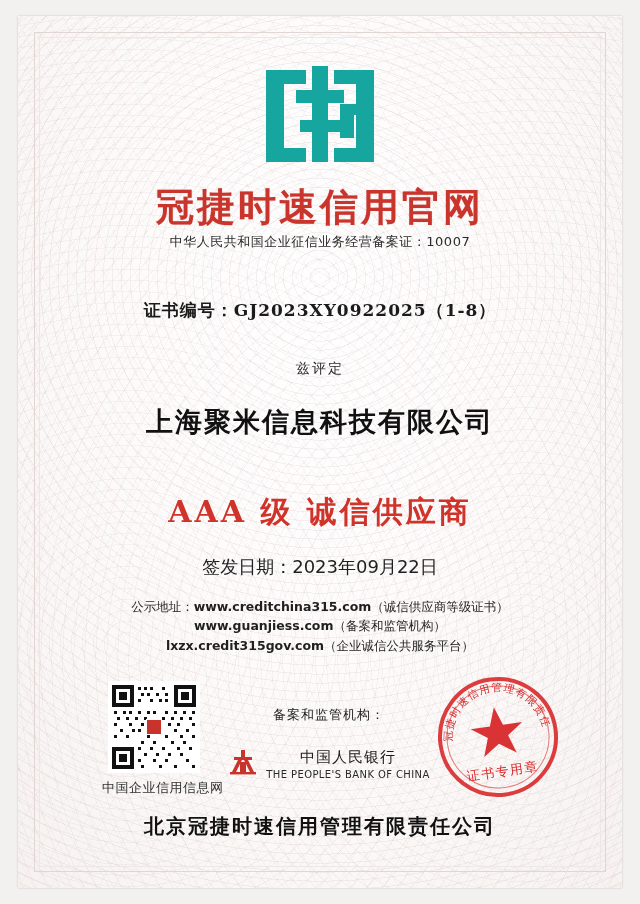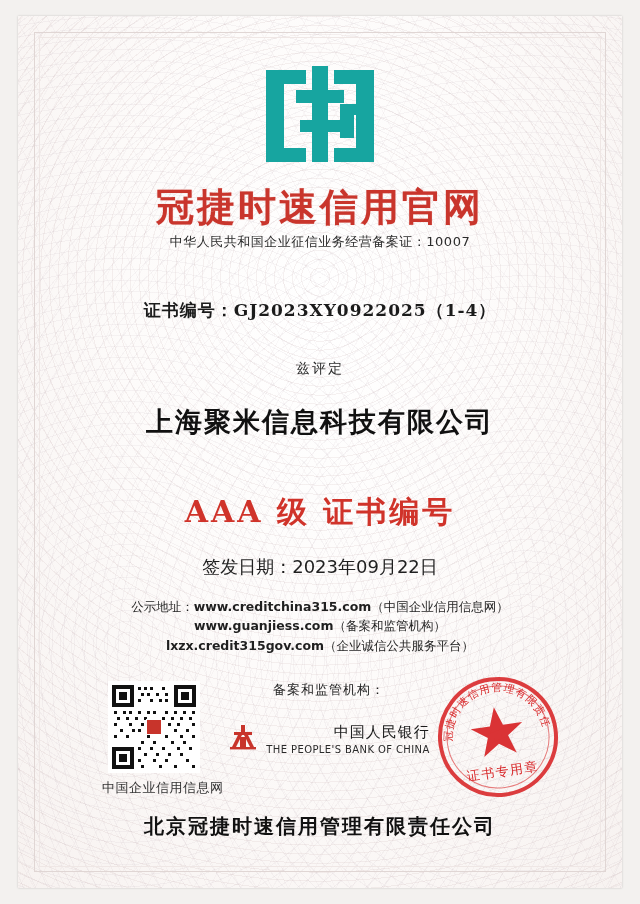--- a/index.html
+++ b/index.html
@@ -167,37 +167,37 @@
     font-size: 13px;
     color: #333;
     letter-spacing: 0.5px;
     white-space: nowrap;
   }
 
   
   .supervisor {
     position: absolute;
     left: 196px;
-    top: 8px;
+    top: 33px;
     width: 230px;
     text-align: center;
   }
   .supervisor-label {
     font-size: 13px;
     color: #1f1f1f;
     letter-spacing: 1px;
   }
   .bank {
     margin-top: 22px;
     display: flex;
     align-items: center;
     justify-content: center;
     gap: 8px;
   }
-  .bank-text { text-align: right; }
+  .bank-text { text-align: center; }
   .bank-cn {
     font-size: 15px;
     color: #1c1c1c;
     letter-spacing: 1px;
     font-family: "DejaVu Serif", "Liberation Serif", serif;
   }
   .bank-en {
     font-size: 10px;
     color: #2a2a2a;
     letter-spacing: 0.4px;
@@ -260,32 +260,32 @@
 
           <rect x="84" y="44" width="14" height="34"></rect>
           <rect x="84" y="44" width="26" height="11"></rect>
         </g>
       </svg>
     </div>
 
     <div class="main-title">冠捷时速信用官网</div>
     <div class="record-line">中华人民共和国企业征信业务经营备案证：10007</div>
 
-    <div class="cert-no">证书编号：GJ2023XY0922025（1-4）</div>
+    <div class="cert-no">证书编号：GJ2023XY0922025（1-8）</div>
     <div class="hereby">兹评定</div>
     <div class="company">上海聚米信息科技有限公司</div>
-    <div class="grade">AAA 级 证书编号</div>
+    <div class="grade">AAA 级 诚信供应商</div>
 
     <div class="dates">
       <span class="date-item">签发日期：2023年09月22日</span>
     </div>
 
     <div class="publicity">
       <div class="row">
-        <span class="label">公示地址：</span><span class="url">www.creditchina315.com</span><span>（中国企业信用信息网）</span>
+        <span class="label">公示地址：</span><span class="url">www.creditchina315.com</span><span>（诚信供应商等级证书）</span>
       </div>
       <div class="row">
         <span class="url">www.guanjiess.com</span><span>（备案和监管机构）</span>
       </div>
       <div class="row">
         <span class="url">lxzx.credit315gov.com</span><span>（企业诚信公共服务平台）</span>
       </div>
     </div>
 
     <div class="bottom">

